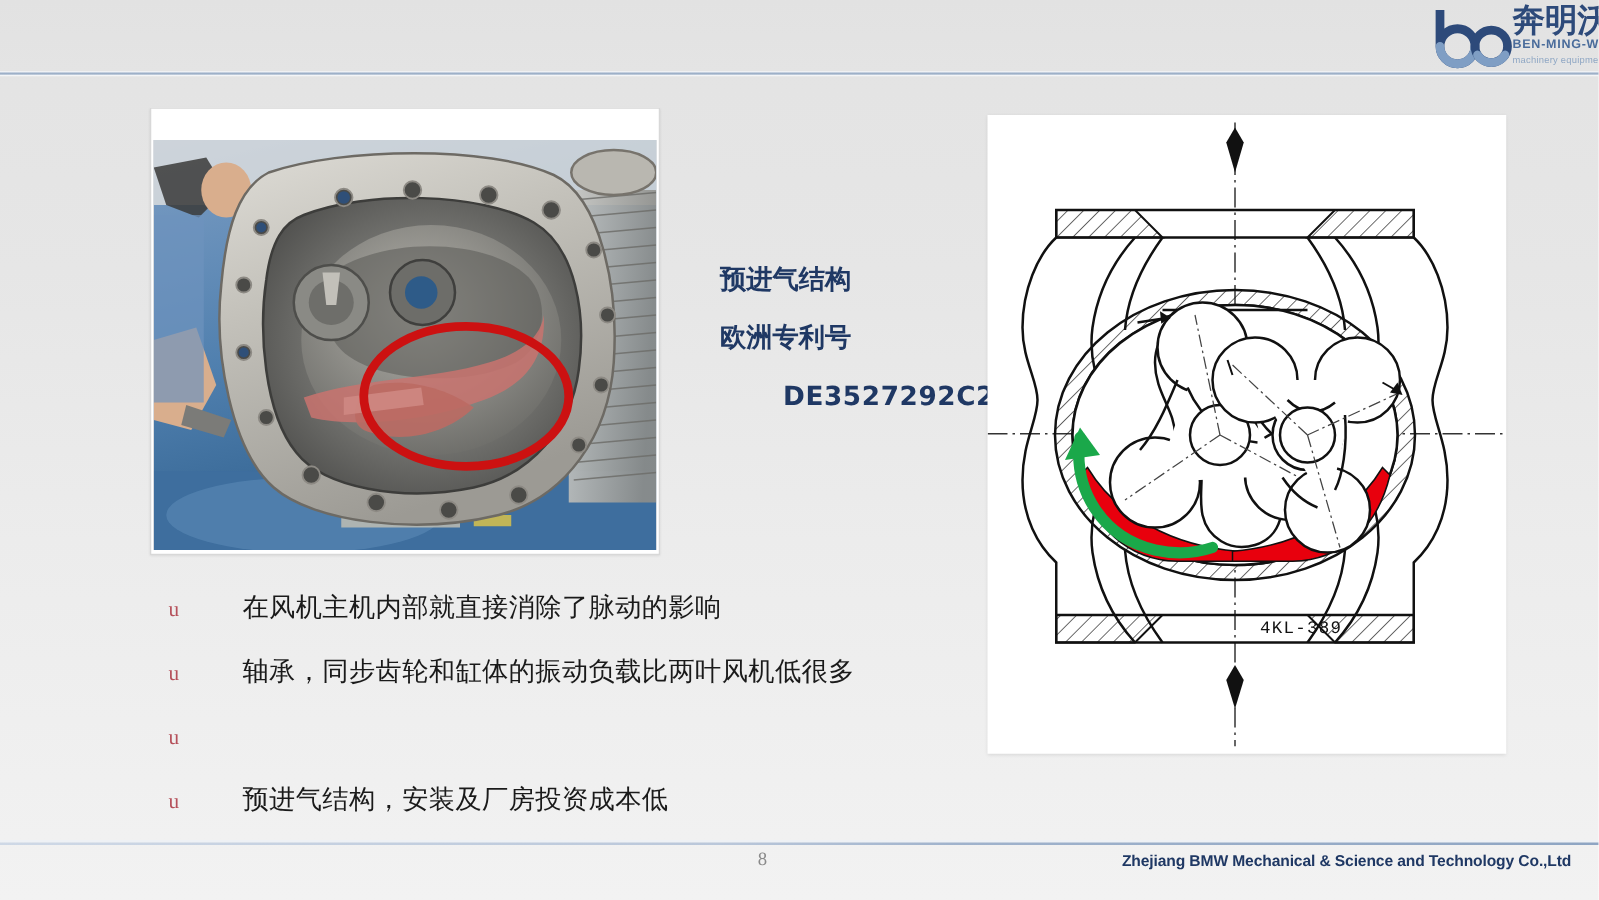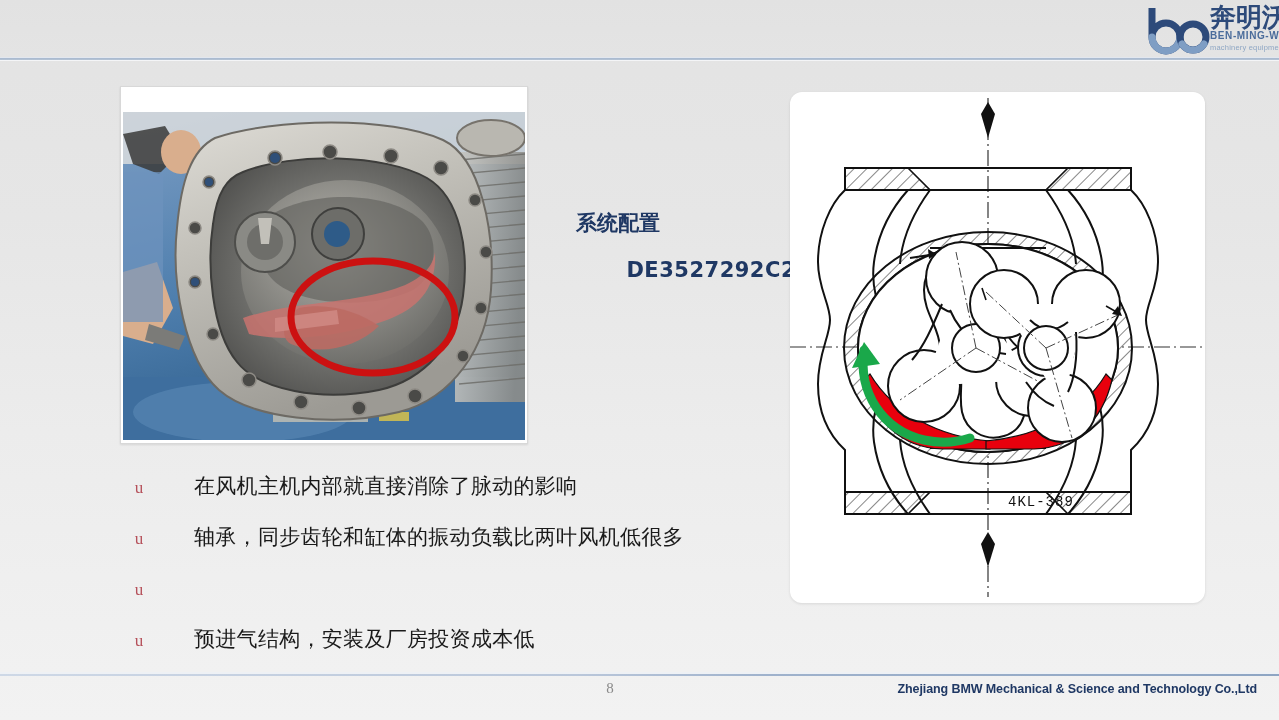--- a/index.html
+++ b/index.html
@@ -140,21 +140,20 @@
   }
 
   
   .diagram-panel {
     position: absolute;
     left: 790px; top: 92px;
     width: 415px; height: 511px;
     background: #ffffff;
     box-shadow: 0 1px 3px rgba(0,0,0,0.10);
     overflow: hidden;
-    border-radius: 12px;
   }
   .diagram-panel svg { display:block; }
 
   
   .footer-rule {
     position: absolute;
     left: 0; top: 674px;
     width: 1279px; height: 2px;
     background: linear-gradient(90deg,#ced8e6 0%, #bac7da 45%, #9fb2cc 60%, #8ea5c3 100%);
   }
@@ -316,21 +315,22 @@
         <path d="M176 196 C206 190 236 200 256 214 C234 236 196 244 168 232
                  C156 226 160 204 176 196 Z" fill="#bb6a63" opacity="0.9"></path>
         <path d="M152 206 L214 198 L216 212 L152 220 Z" fill="#d08a84" opacity="0.85"></path>
 
         <ellipse cx="250" cy="205" rx="82" ry="56" fill="none" stroke="#cc1111" stroke-width="7"></ellipse>
       </svg>
     </div>
   </div>
 
   <div class="heading">
-    <span class="ln">系统配置</span>
+    <span class="ln">预进气结构</span>
+    <span class="ln">欧洲专利号</span>
     <span class="ln ln-code">DE3527292C2</span>
   </div>
 
   <div class="bullets">
     <div class="bullet-row">
       <span class="bullet-mark">u</span>
       <span class="bullet-text">在风机主机内部就直接消除了脉动的影响</span>
     </div>
     <div class="bullet-row">
       <span class="bullet-mark">u</span>

